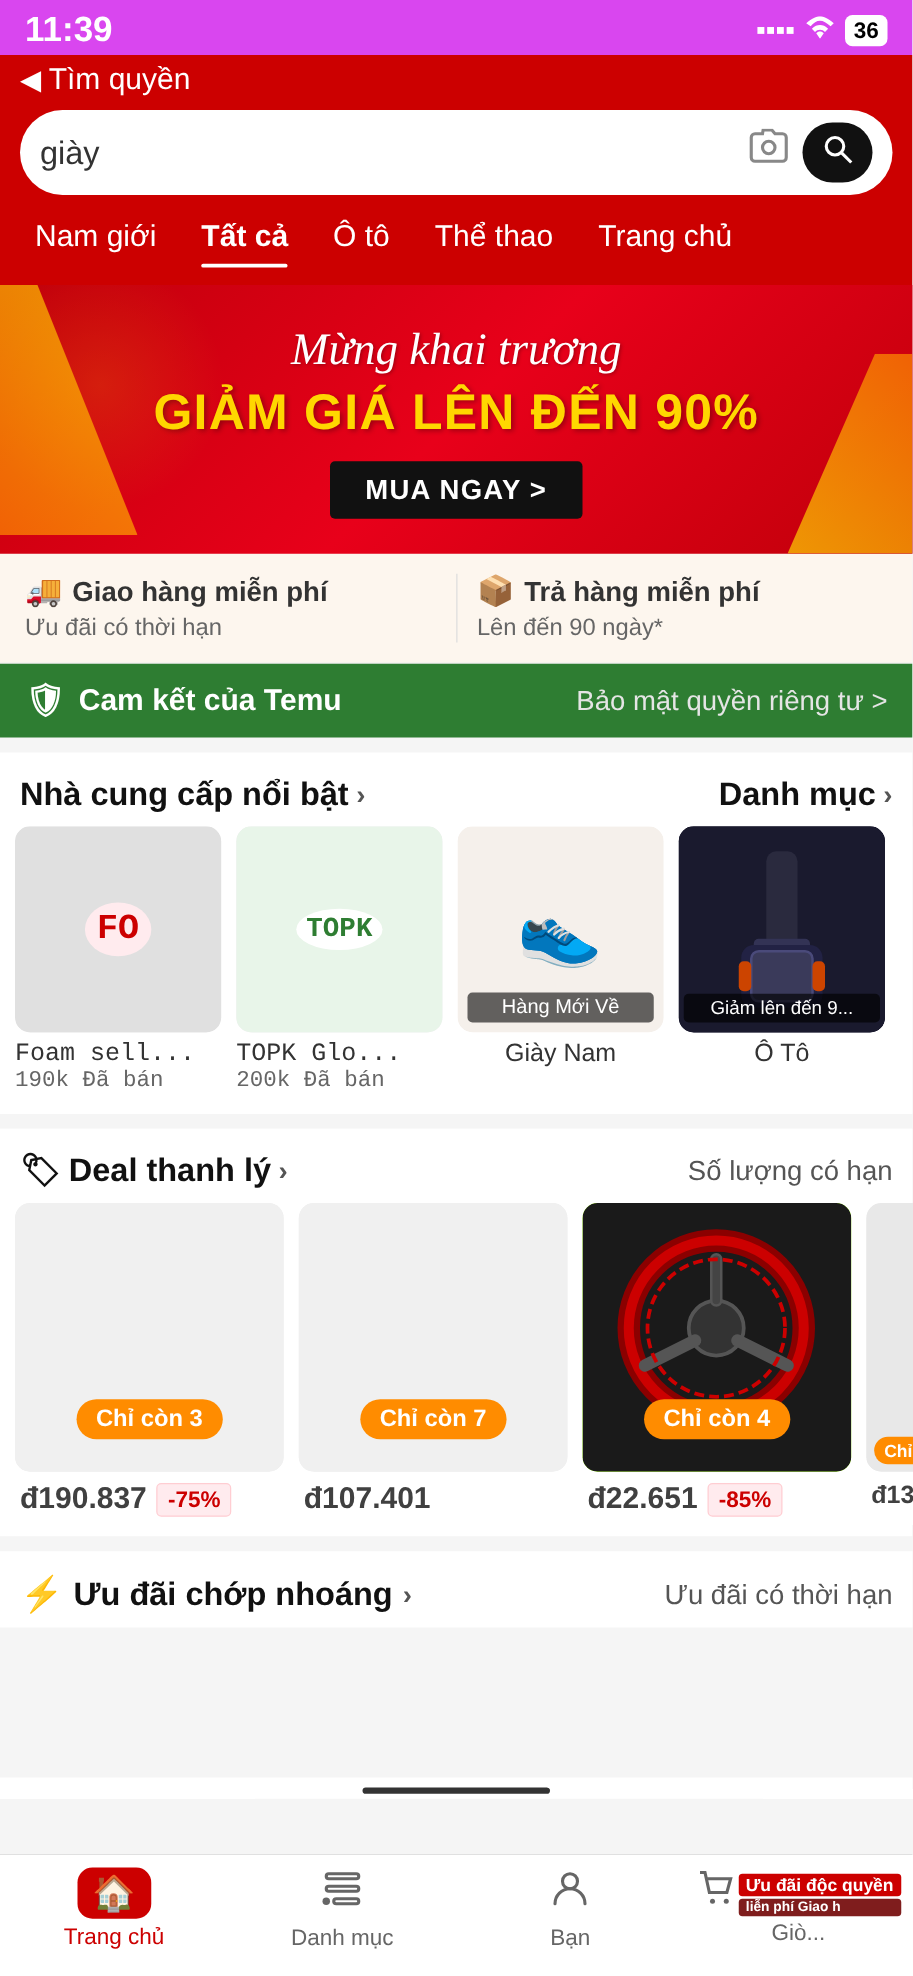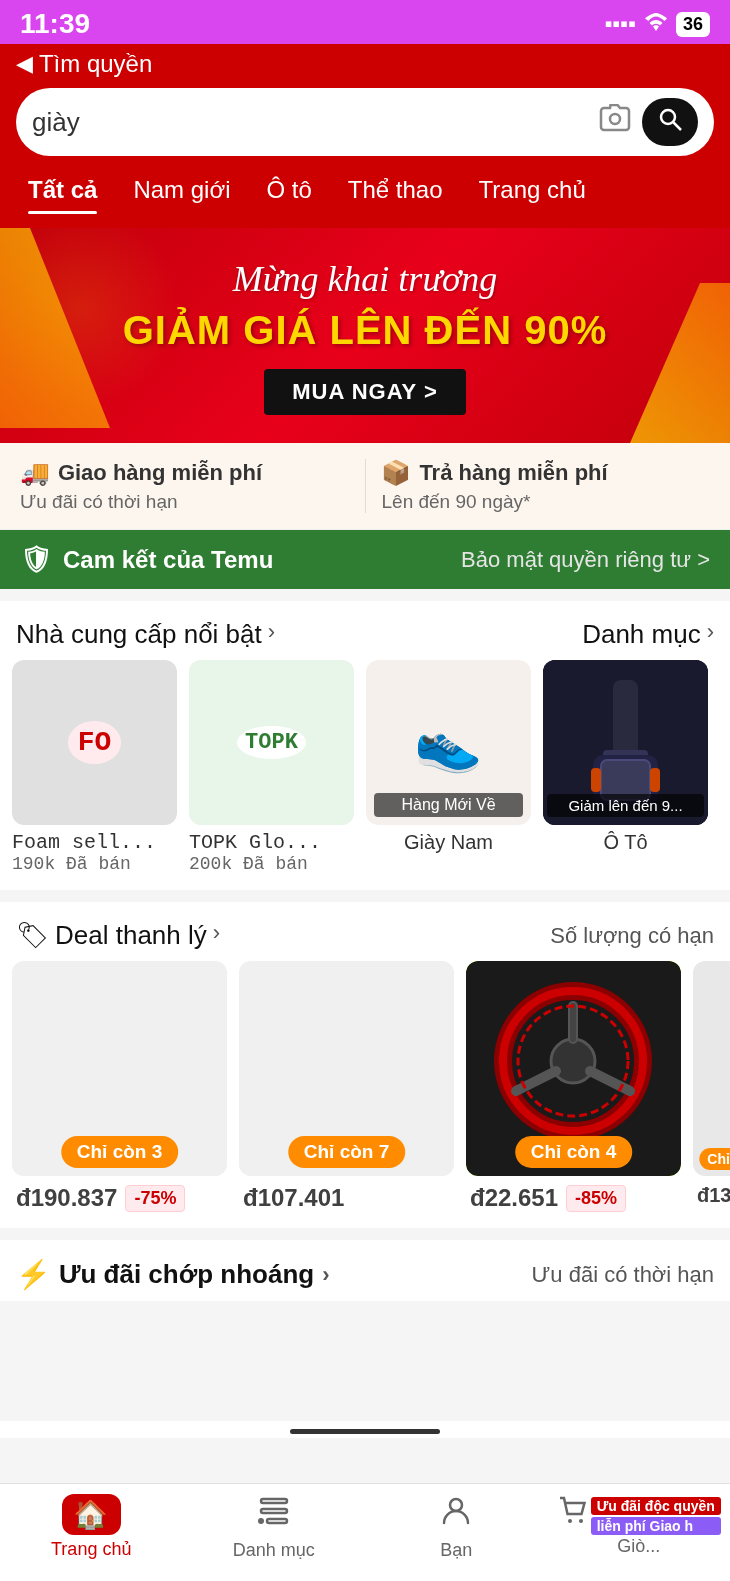--- a/index.html
+++ b/index.html
@@ -244,24 +244,24 @@
     
     .section-header {
       display: flex;
       justify-content: space-between;
       align-items: center;
       padding: 18px 16px 10px;
       background: white;
     }
     .section-title {
       font-size: 26px;
-      font-weight: 400;
+      font-weight: 700;
       color: #111;
       display: flex;
-      align-items: flex-start;
+      align-items: center;
       gap: 6px;
     }
     .section-title .arrow {
       font-size: 22px;
       color: #555;
     }
     .section-right {
       font-size: 22px;
       color: #555;
     }
@@ -369,21 +369,21 @@
       display: flex;
       align-items: center;
       justify-content: center;
     }
     .deal-img-steering {
       background: #84cc16;
       font-size: 60px;
     }
     .stock-badge {
       position: absolute;
-      bottom: 8px;
+      bottom: 26px;
       left: 50%;
       transform: translateX(-50%);
       background: #FF8C00;
       color: white;
       font-size: 19px;
       font-weight: 600;
       padding: 5px 16px;
       border-radius: 30px;
       white-space: nowrap;
     }
@@ -477,23 +477,23 @@
     }
     .promo-badge-1 {
       background: #cc0000;
       color: white;
       font-size: 14px;
       padding: 1px 6px;
       border-radius: 3px;
       font-weight: 600;
     }
     .promo-badge-2 {
-      background: #8b5cf6;
-      color: white;
-      font-size: 14px;
+      background: #7f1d1d;
+      color: white;
+      font-size: 11px;
       padding: 1px 6px;
       border-radius: 3px;
       font-weight: 600;
     }
     .nav-promo-label {
       font-size: 18px;
       color: #666;
     }
 
     
@@ -548,25 +548,25 @@
         <svg width="26" height="26" viewBox="0 0 26 26" fill="none" stroke="white" stroke-width="2.5">
           <circle cx="11" cy="11" r="7"></circle>
           <line x1="16.5" y1="16.5" x2="24" y2="24"></line>
         </svg>
       </span>
     </div>
   </div>
 </div>
 
 <div class="category-tabs">
+  <div class="category-tab">
+    <span>Nam giới</span>
+  </div>
   <div class="category-tab active">
     <span>Tất cả</span>
-  </div>
-  <div class="category-tab">
-    <span>Nam giới</span>
   </div>
   <div class="category-tab">
     <span>Ô tô</span>
   </div>
   <div class="category-tab">
     <span>Thể thao</span>
   </div>
   <div class="category-tab">
     <span>Trang chủ</span>
   </div>

